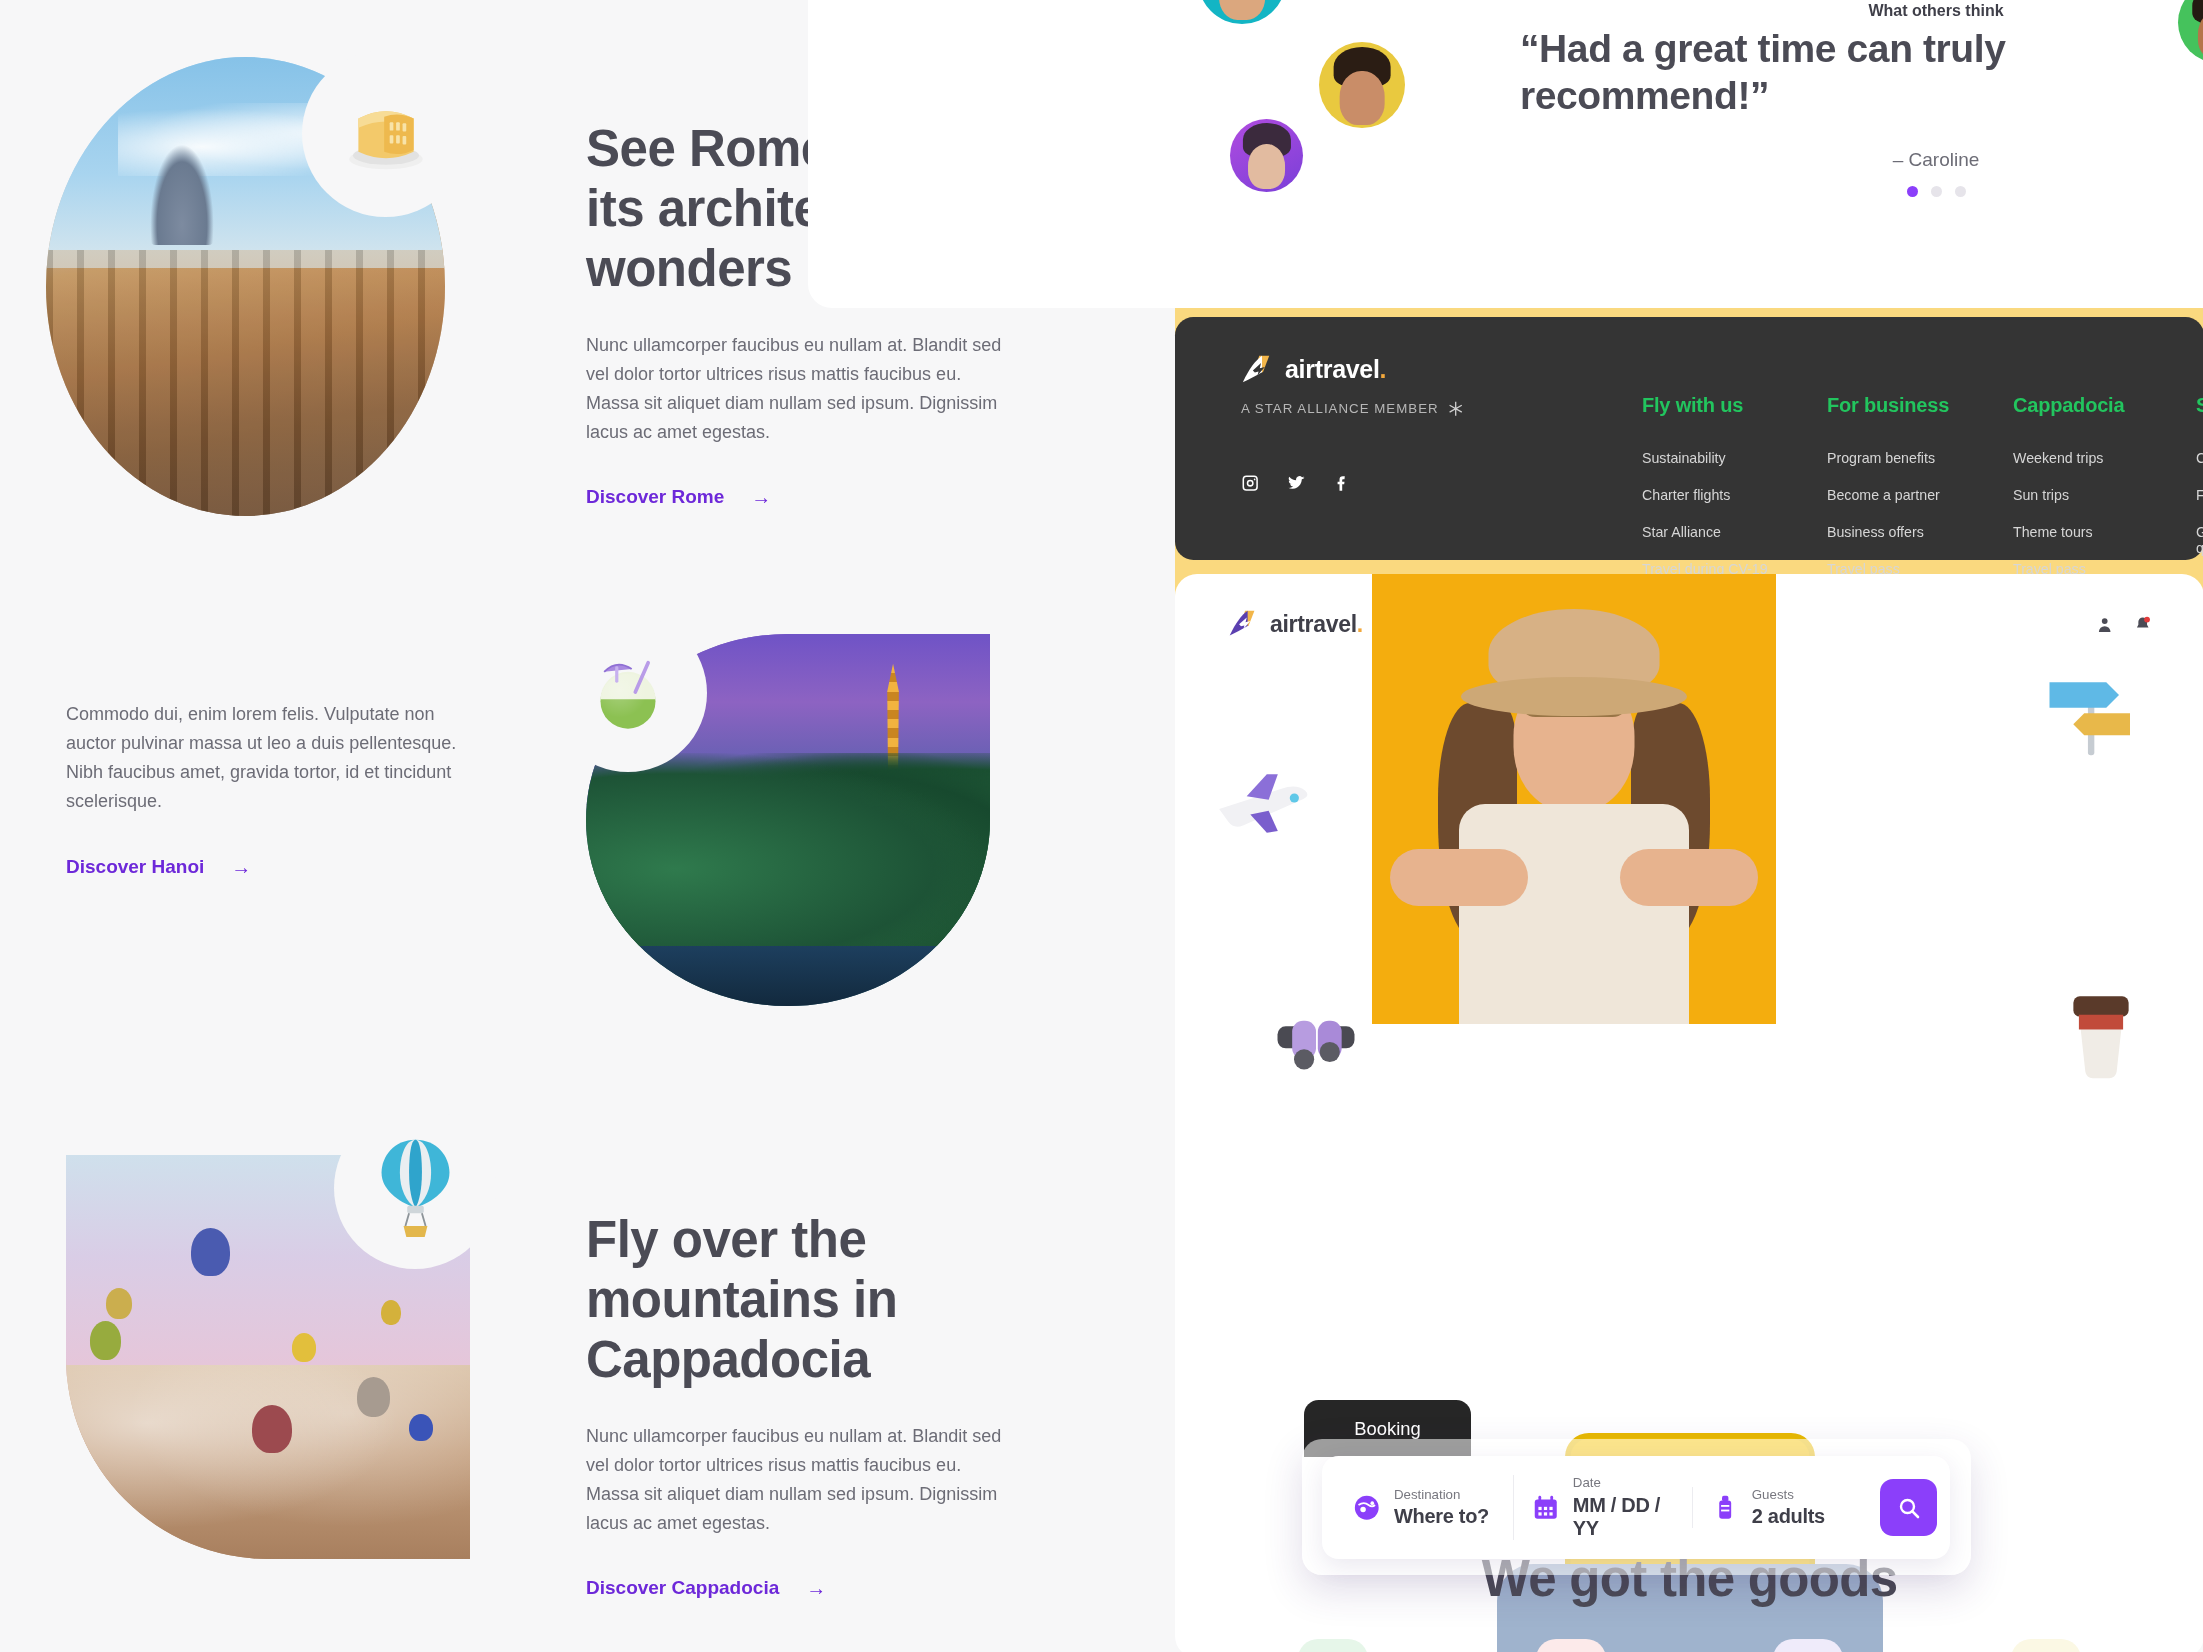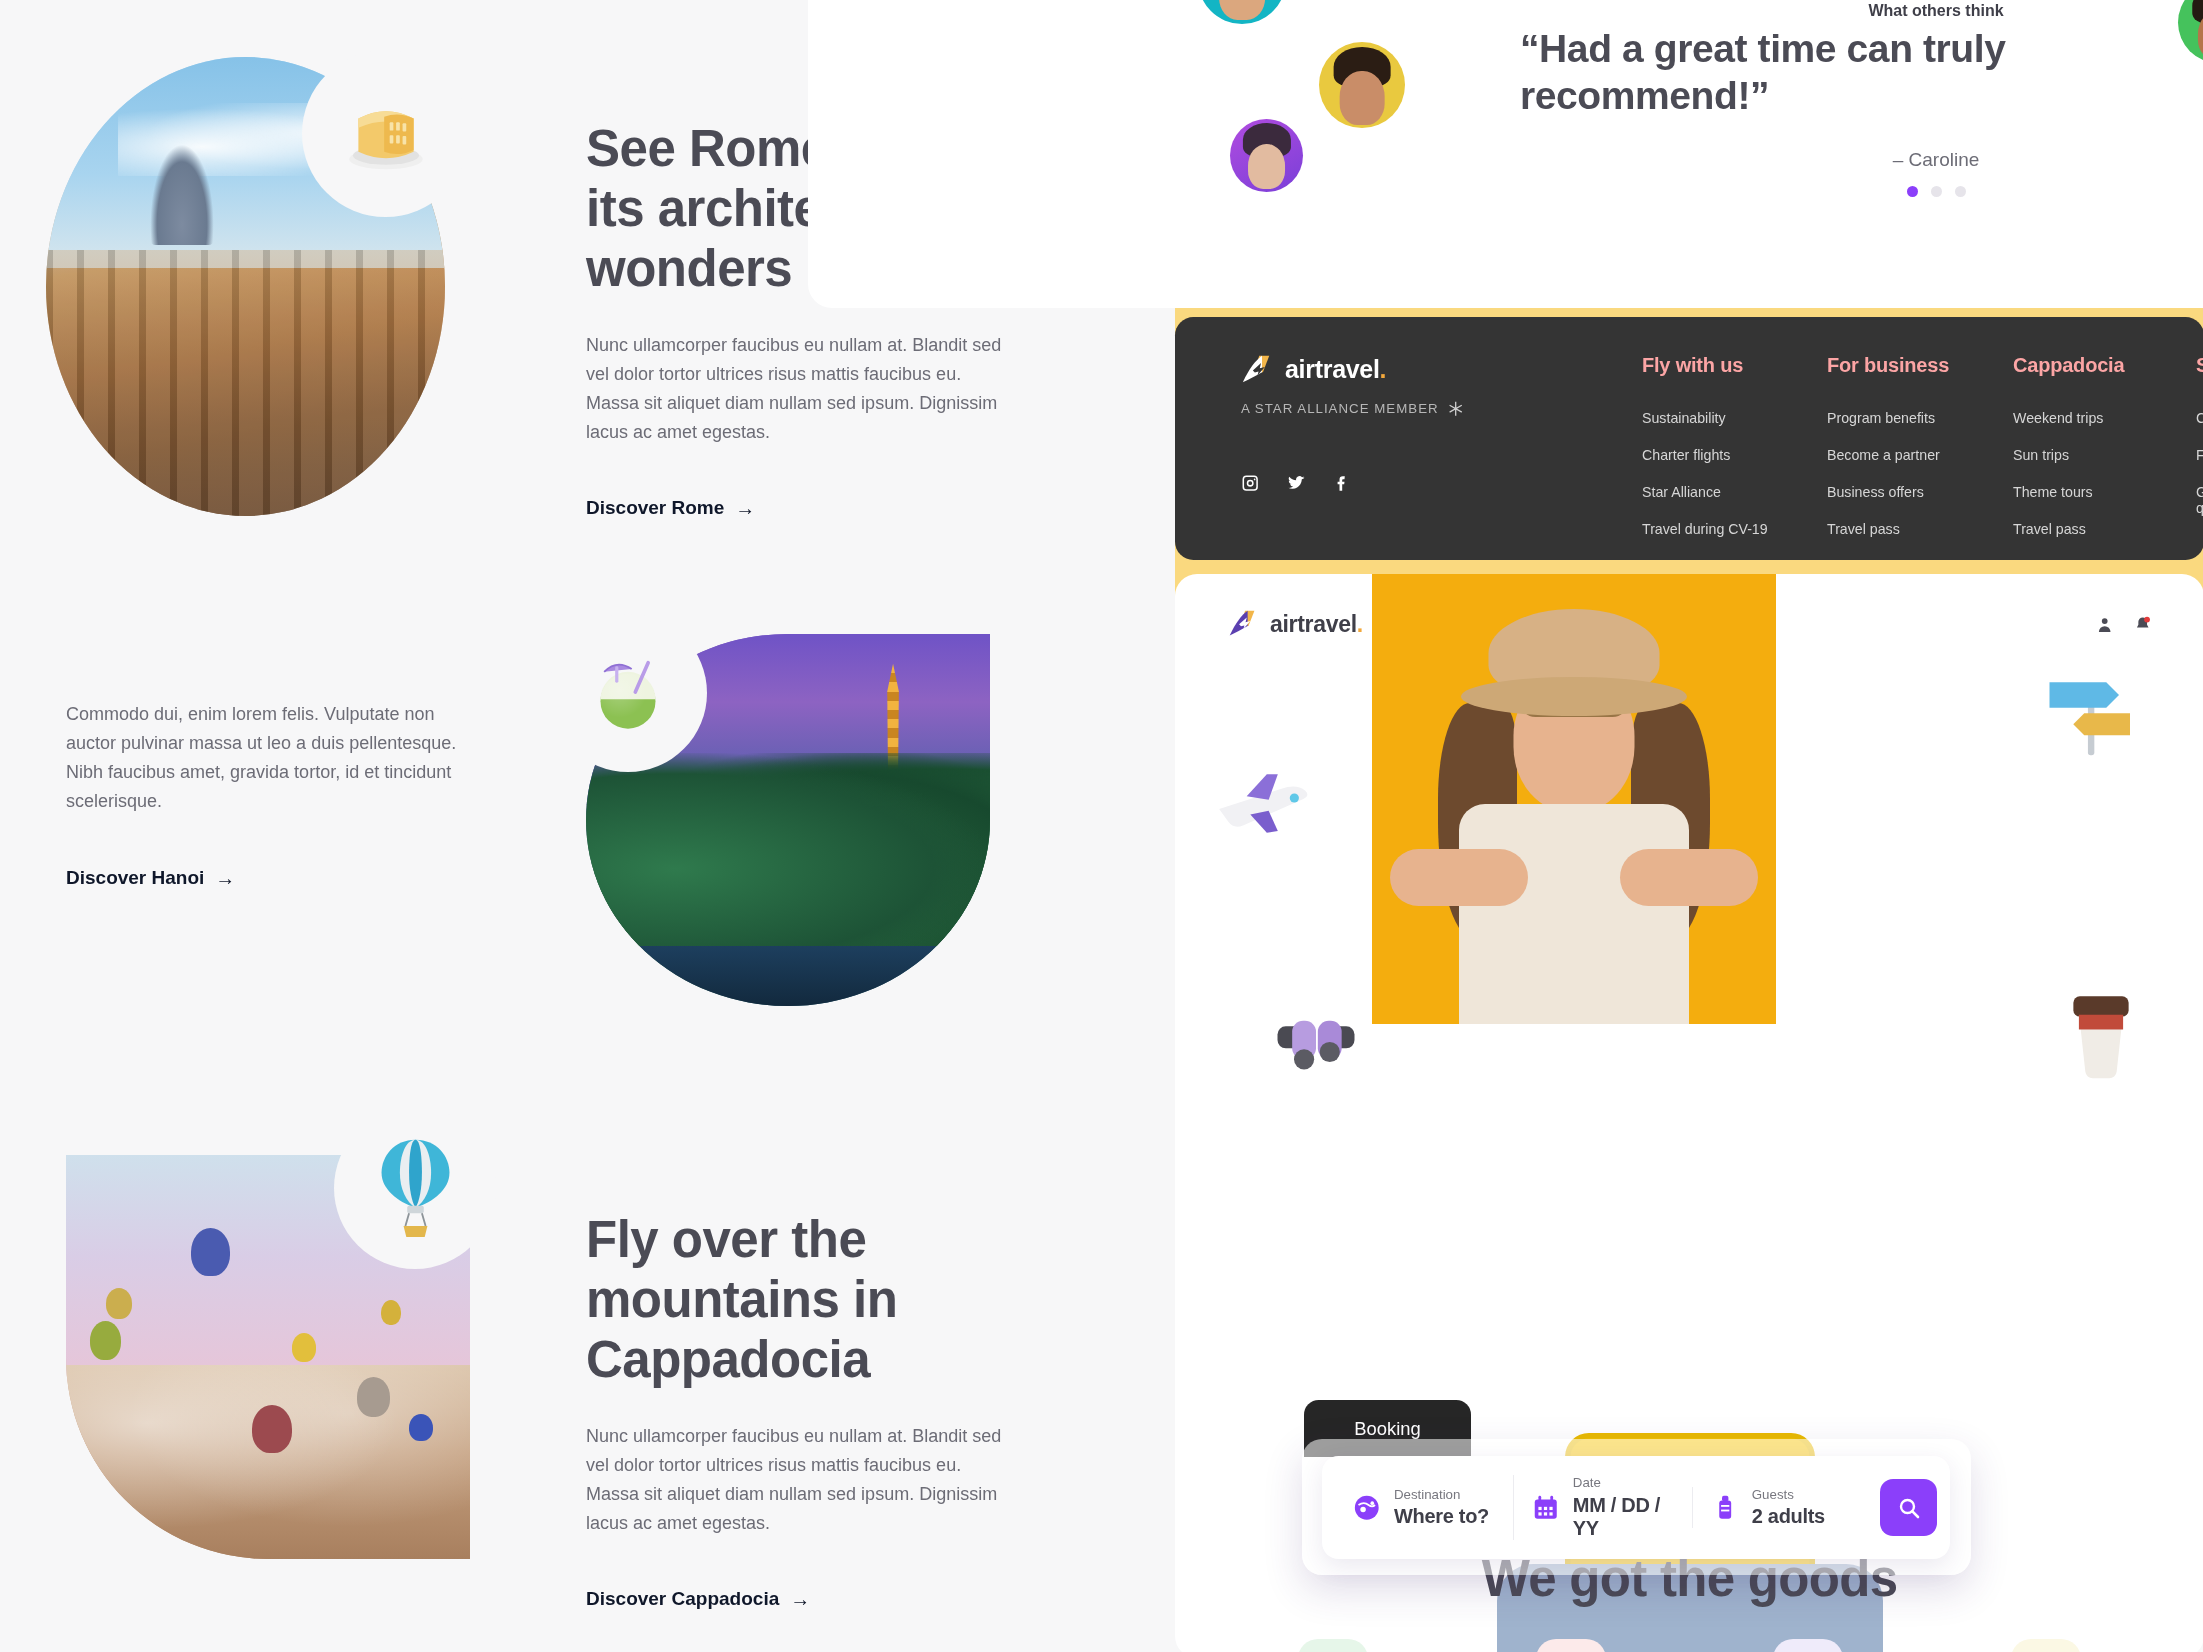--- a/index.html
+++ b/index.html
@@ -22,22 +22,22 @@
   .feat-text { position: absolute; }
   .feat-title {
     font-size: 51px; font-weight: 700; line-height: 1.18;
     color: #4b4b55; letter-spacing: -0.5px; white-space: pre-line;
   }
   .feat-body {
     margin-top: 31px; font-size: 18px; line-height: 1.62; color: #6c6c76;
     max-width: 418px;
   }
   .feat-link {
-    display: inline-flex; align-items: center; gap: 11px;
-    margin-top: 50px; font-size: 19px; font-weight: 700; color: #0f172a;
+    display: inline-flex; align-items: center; gap: 27px;
+    margin-top: 39px; font-size: 19px; font-weight: 700; color: #6d28d9;
     text-decoration: none; cursor: pointer;
   }
   .feat-link .arr { font-size: 20px; line-height: 1; }
 
   
   .blob-wrap { position: absolute; }
   .blob {
     position: absolute; inset: 0; overflow: hidden;
     background-size: cover; background-position: center;
   }
@@ -148,21 +148,21 @@
   .logo-text { font-size: 25px; font-weight: 700; color: #fff; letter-spacing: -0.3px; }
   .logo-text .dot-o { color: #f2a83c; }
   .star-alliance {
     display: flex; align-items: center; gap: 8.3px; margin-top: 14.7px;
     font-size: 13.3px; letter-spacing: 1px; color: #b7b7b7;
   }
   .socials { display: flex; gap: 27.5px; margin-top: 57px; }
   .socials svg { width: 18.4px; height: 18.4px; fill: #ffffff; cursor:pointer; }
 
   .fcol { position: absolute; top: 37px; }
-  .fcol h4 { font-size: 20px; font-weight: 700; color: #fca5a5; margin-bottom: 33px; letter-spacing:-0.2px;}
+  .fcol h4 { font-size: 20px; font-weight: 700; color: #22c55e; margin-bottom: 33px; letter-spacing:-0.2px;margin-top:40px;}
   .fcol a {
     display: block; font-size: 14.2px; color: #d6d6d6; text-decoration: none;
     margin-bottom: 21px; cursor: pointer;
   }
 
   
   .hero-card {
     position: absolute; left: 0; top: 574px; width: 1029px; height: 1084px;
     background: #ffffff; border-radius: 22px; overflow: hidden;
   }

